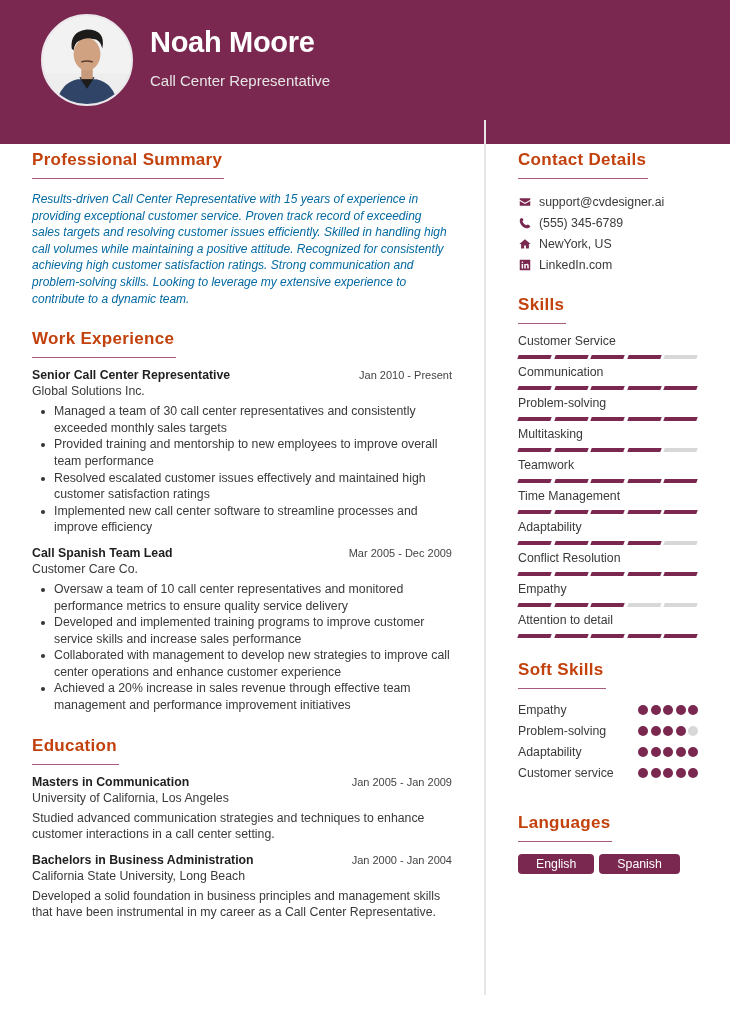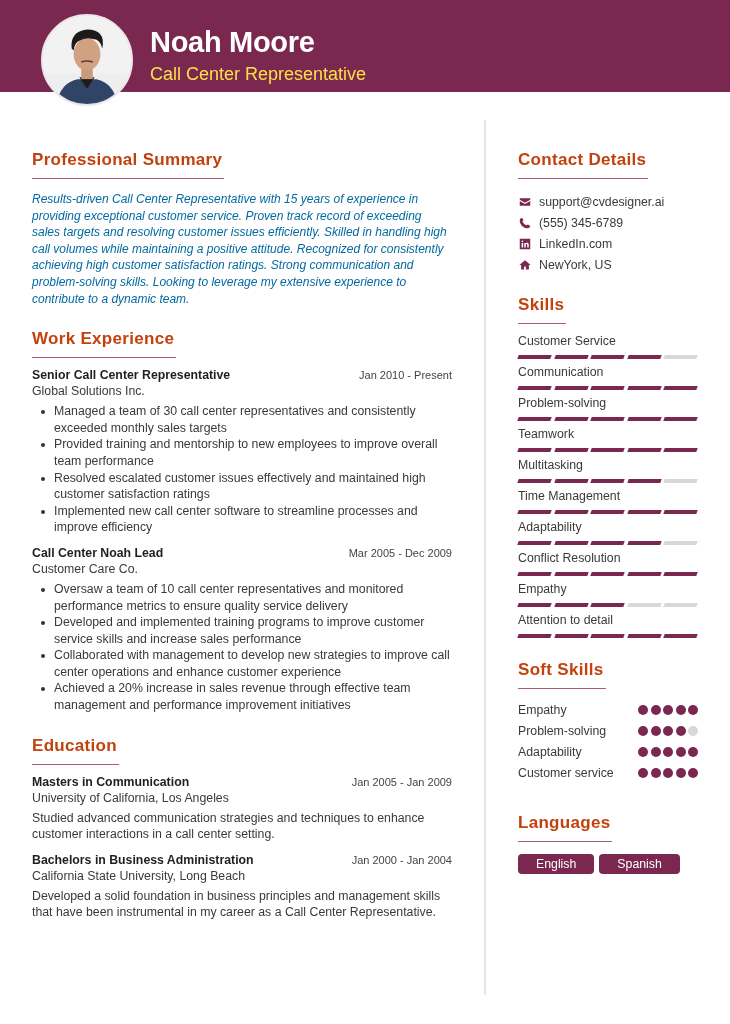--- a/index.html
+++ b/index.html
@@ -1,35 +1,35 @@
 <!DOCTYPE html>
 <html><head>
   <meta charset="utf-8">
   <style>
     * { box-sizing: border-box; margin: 0; padding: 0; }
     html, body { width: 730px; height: 1024px; background: #ffffff; overflow: hidden; }
     body { font-family: "Liberation Sans", "DejaVu Sans", sans-serif; color: #333333; position: relative; }
 
     .header {
-      position: absolute; left: 0; top: 0; width: 730px; height: 92px;
+      position: absolute; left: 0; top: 0; width: 730px; height: 144px;
       background: #7a2850;
     }
     .avatar {
       position: absolute; left: 41px; top: 14px; width: 92px; height: 92px;
       border-radius: 50%; border: 2px solid #eae6ea; overflow: hidden;
       background: #efefef;
     }
     .avatar svg { display: block; width: 100%; height: 100%; }
     .name {
       position: absolute; left: 150px; top: 26px;
       font-size: 29px; font-weight: bold; color: #ffffff; letter-spacing: -0.3px;
     }
     .role {
-      position: absolute; left: 150px; top: 64px;
-      font-size: 18px; color: #fde047;
+      position: absolute; left: 150px; top: 72px;
+      font-size: 15px; color: #e5e5e5;
     }
 
     .divider {
       position: absolute; left: 484px; top: 120px; width: 2px; height: 875px;
       background: #e6e6e6;
     }
 
     .left { position: absolute; left: 32px; top: 150px; width: 420px; }
     .right { position: absolute; left: 518px; top: 150px; width: 180px; }
 
@@ -120,21 +120,21 @@
       <ul class="bullets">
         <li>Managed a team of 30 call center representatives and consistently exceeded monthly sales targets</li>
         <li>Provided training and mentorship to new employees to improve overall team performance</li>
         <li>Resolved escalated customer issues effectively and maintained high customer satisfaction ratings</li>
         <li>Implemented new call center software to streamline processes and improve efficiency</li>
       </ul>
     </div>
 
     <div class="entry">
       <div class="entry-head">
-        <span class="entry-title">Call Center Noah Lead</span>
+        <span class="entry-title">Call Spanish Team Lead</span>
         <span class="entry-date">Mar 2005 - Dec 2009</span>
       </div>
       <div class="entry-org">Customer Care Co.</div>
       <ul class="bullets">
         <li>Oversaw a team of 10 call center representatives and monitored performance metrics to ensure quality service delivery</li>
         <li>Developed and implemented training programs to improve customer service skills and increase sales performance</li>
         <li>Collaborated with management to develop new strategies to improve call center operations and enhance customer experience</li>
         <li>Achieved a 20% increase in sales revenue through effective team management and performance improvement initiatives</li>
       </ul>
     </div>
@@ -180,33 +180,33 @@
         <span class="contact-icon">
           <svg viewBox="0 0 16 16">
               <path d="M12 10l3 2c-.5 2-2 3-3.5 3C6 15 1 10 1 4.5 1 3 2 1.5 4 1l2 3-1.5 2c1 2 3 4 5 5z"></path>
             </svg>
         </span>
         <span>(555) 345-6789</span>
       </div>
       <div class="contact-item">
         <span class="contact-icon">
           <svg viewBox="0 0 16 16">
+              <path d="M8 1.5L0.5 8h2.3v6h4v-4h2.4v4h4V8h2.3z"></path>
+            </svg>
+        </span>
+        <span>NewYork, US</span>
+      </div>
+      <div class="contact-item">
+        <span class="contact-icon">
+          <svg viewBox="0 0 16 16">
               <path d="M1 1h14v14H1z M3.5 6.5v6h2v-6z M4.5 3.3a1.1 1.1 0 100 2.2 1.1 1.1 0 000-2.2z M7 6.5v6h2V9.3c0-1 .5-1.3 1-1.3s1 .3 1 1.3v3.2h2V9c0-2-1-2.7-2.2-2.7-.9 0-1.5.4-1.8.9V6.5z" fill-rule="evenodd"></path>
             </svg>
         </span>
         <span>LinkedIn.com</span>
       </div>
-      <div class="contact-item">
-        <span class="contact-icon">
-          <svg viewBox="0 0 16 16">
-              <path d="M8 1.5L0.5 8h2.3v6h4v-4h2.4v4h4V8h2.3z"></path>
-            </svg>
-        </span>
-        <span>NewYork, US</span>
-      </div>
     </div>
   </div>
 
   <div class="section" style="margin-top:18px;">
     <div class="section-title">Skills</div>
     <div id="skills-list">
         <div class="skill">
           <div class="skill-label">Customer Service</div>
           <div class="bars">
             <span class="bar on"></span>
@@ -230,37 +230,37 @@
           <div class="skill-label">Problem-solving</div>
           <div class="bars">
             <span class="bar on"></span>
             <span class="bar on"></span>
             <span class="bar on"></span>
             <span class="bar on"></span>
             <span class="bar on"></span>
           </div>
         </div>
         <div class="skill">
+          <div class="skill-label">Multitasking</div>
+          <div class="bars">
+            <span class="bar on"></span>
+            <span class="bar on"></span>
+            <span class="bar on"></span>
+            <span class="bar on"></span>
+            <span class="bar"></span>
+          </div>
+        </div>
+        <div class="skill">
           <div class="skill-label">Teamwork</div>
           <div class="bars">
             <span class="bar on"></span>
             <span class="bar on"></span>
             <span class="bar on"></span>
             <span class="bar on"></span>
             <span class="bar on"></span>
-          </div>
-        </div>
-        <div class="skill">
-          <div class="skill-label">Multitasking</div>
-          <div class="bars">
-            <span class="bar on"></span>
-            <span class="bar on"></span>
-            <span class="bar on"></span>
-            <span class="bar on"></span>
-            <span class="bar"></span>
           </div>
         </div>
         <div class="skill">
           <div class="skill-label">Time Management</div>
           <div class="bars">
             <span class="bar on"></span>
             <span class="bar on"></span>
             <span class="bar on"></span>
             <span class="bar on"></span>
             <span class="bar on"></span>

